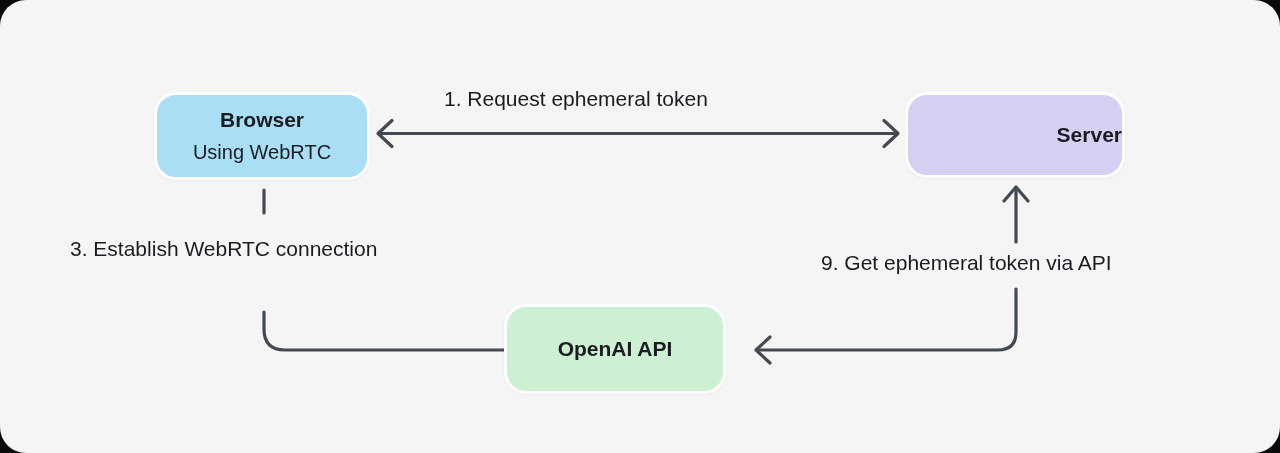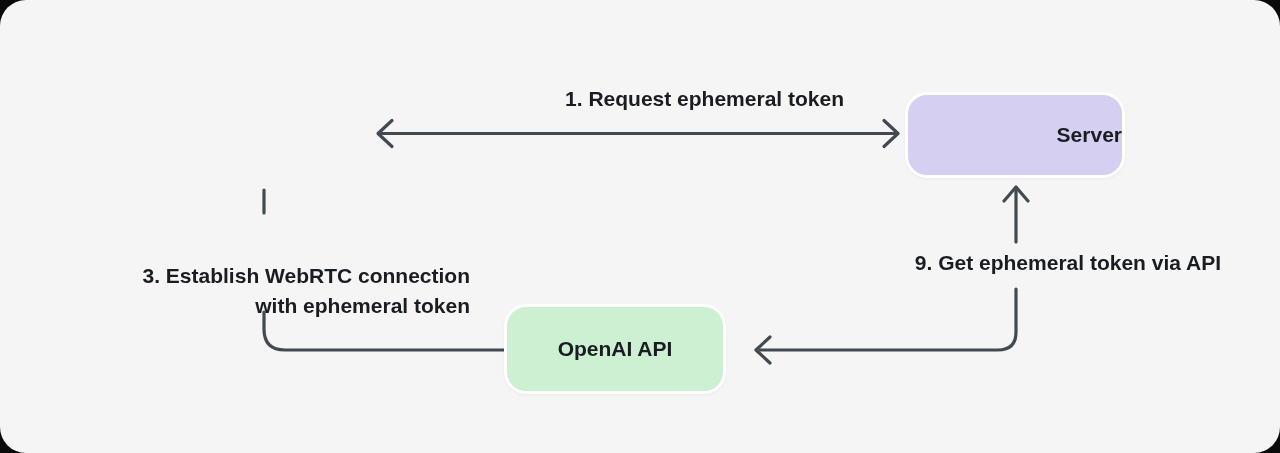--- a/index.html
+++ b/index.html
@@ -49,28 +49,28 @@
     text-align: center;
     line-height: 1.55;
   }
   .node-title { font-weight: 700; font-size: 21px; }
   .node-subtitle { font-weight: 400; font-size: 20px; }
   .node-browser { left: 154px; top: 92px;  width: 216px; height: 88px; background: var(--node-browser-bg); }
   .node-server  { left: 905px; top: 92px;  width: 220px; height: 86px; background: var(--node-server-bg); align-items: flex-end; }
   .node-openai  { left: 504px; top: 304px; width: 222px; height: 90px; background: var(--node-openai-bg); }
   .edge-label {
     position: absolute;
-    font-weight: 700; font-size: 21px;
-    text-align: right;
+    font-weight: 400; font-size: 21px;
+    text-align: left;
     white-space: nowrap;
     color: var(--text);
   }
   .edge-label-1 { left: 444px; top: 87px;  width: 400px; }
   .edge-label-2 { left: 821px; top: 251px; width: 400px; }
-  .edge-label-3 { left: 70px;  top: 234px; width: 400px; line-height: 30px; white-space: normal; margin-top: 27px; }
+  .edge-label-3 { left: 70px;  top: 234px; width: 400px; line-height: 30px; white-space: normal; }
 </style>
 </head>
 <body>
 
 <div class="canvas">
 
   <svg class="edges-svg" viewBox="0 0 1280 453">
 
     <path d="M 381 133.5 H 895"></path>
     <polyline points="392,120.5 378,133.5 392,146.5"></polyline>
@@ -79,31 +79,34 @@
     <path d="M 1016 191 V 242"></path>
     <path d="M 1016 289 V 332 Q 1016 350 998 350 H 760"></path>
     <polyline points="1004,201 1016,187 1028,201"></polyline>
     <polyline points="770,337 756,350 770,363"></polyline>
 
     <path d="M 264 190 V 213"></path>
     <path d="M 264 312 V 329 Q 264 350 285 350 H 507"></path>
     <polyline points="509,337 523,350 509,363"></polyline>
   </svg>
 
+  <div class="node node-browser">
+    <div class="node-title">Browser</div>
+    <div class="node-subtitle">Using WebRTC</div>
+  </div>
 
   <div class="node node-server">
     <div class="node-title">Server</div>
   </div>
 
   <div class="node node-openai">
     <div class="node-title">OpenAI API</div>
   </div>
 
   <div class="edge-label edge-label-1">1. Request ephemeral token</div>
 
   <div class="edge-label edge-label-2">9. Get ephemeral token via API</div>
 
   <div class="edge-label edge-label-3">
     <div>3. Establish WebRTC connection</div>
-    <div>with ephemeral token</div>
   </div>
 
 </div>
 
 </body></html>

